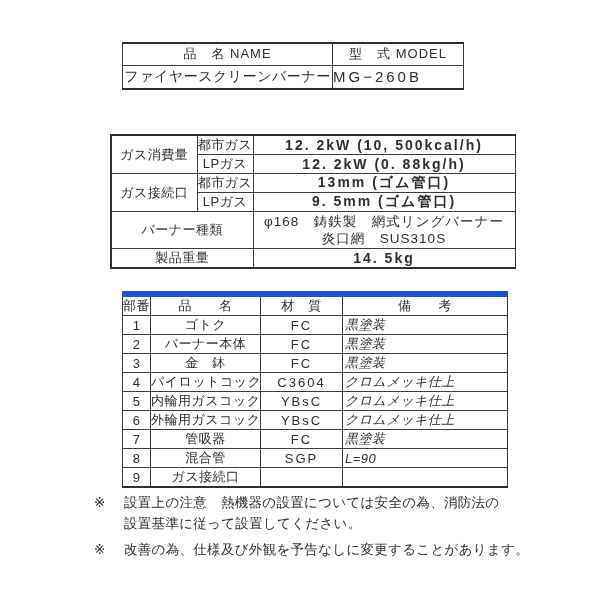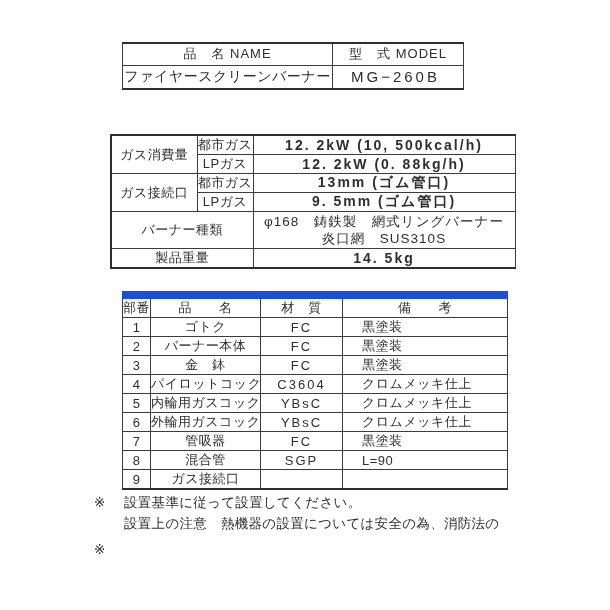--- a/index.html
+++ b/index.html
@@ -35,46 +35,46 @@
     left: 122px; top: 42px; width: 341px;
     border-top: 2px solid #2e2e2e;
     border-bottom: 2px solid #2e2e2e;
   }
   .t1 tr.hdr { height: 22px; }
   .t1 tr.dat { height: 24px; }
   .t1 td { font-size: 13px; letter-spacing: 1px; }
   .t1 .pname { font-size: 14px; letter-spacing: 0.5px; margin-top: 34px; }
   .t1 .model {
     font-size: 15px; text-align: left;
-    padding-left: 18px; letter-spacing: 3px;
+    padding-left: 0; letter-spacing: 3px;
   }
   
   .t2 {
     left: 110px; top: 134px; width: 404px;
     border-top: 2px solid #2e2e2e;
     border-bottom: 2px solid #2e2e2e;
     border-left: 2px solid #2e2e2e;
   }
   .t2 td { font-size: 13px; letter-spacing: 0.5px; }
   .t2 .val { font-size: 14px; letter-spacing: 2px; font-weight: bold; }
   .t2 .val-jp { font-size: 13.5px; letter-spacing: 1px; }
   .t2 tr.r1 { height: 19px; }
   .t2 tr.r2 { height: 18px; }
   .t2 tr.r5 { height: 37px; }
   .t2 .two { line-height: 17px; }
   
   .t3 {
     left: 122px; top: 291px; width: 385px;
-    border-top: 8px solid #1d4ed8;
+    border-top: 6px solid #1d4ed8;
     border-bottom: 2px solid #2e2e2e;
   }
   .t3 td { font-size: 13px; height: 18px; letter-spacing: 0.5px; }
   .t3 tr.hdr td { height: 16px; }
   .t3 .mat { letter-spacing: 2px; margin-left: 40px; }
-  .t3 .rem { text-align: left; padding-left: 19px; }
+  .t3 .rem { text-align: left; padding-left: 2px; font-style: italic; }
   
   .notes {
     position: absolute;
     left: 94px; top: 492px;
     width: 480px;
     font-size: 13.5px;
     letter-spacing: 0.3px;
     color: #2e2e2e;
   }
   .note { display: flex; margin-bottom: 5px; }
@@ -210,22 +210,25 @@
       <td class="mat"></td>
       <td class="rem"></td>
     </tr>
   </tbody>
     </table>
 
   <div class="notes">
     <div class="note">
       <div class="marker">※</div>
       <div class="lines">
+        <div>設置上の注意　熱機器の設置については安全の為、消防法の</div>
         <div>設置基準に従って設置してください。</div>
-        <div>設置上の注意　熱機器の設置については安全の為、消防法の</div>
       </div>
     </div>
     <div class="note">
       <div class="marker">※</div>
+      <div class="lines">
+        <div>改善の為、仕様及び外観を予告なしに変更することがあります。</div>
+      </div>
     </div>
   </div>
 
 </div>
 
 </body></html>

